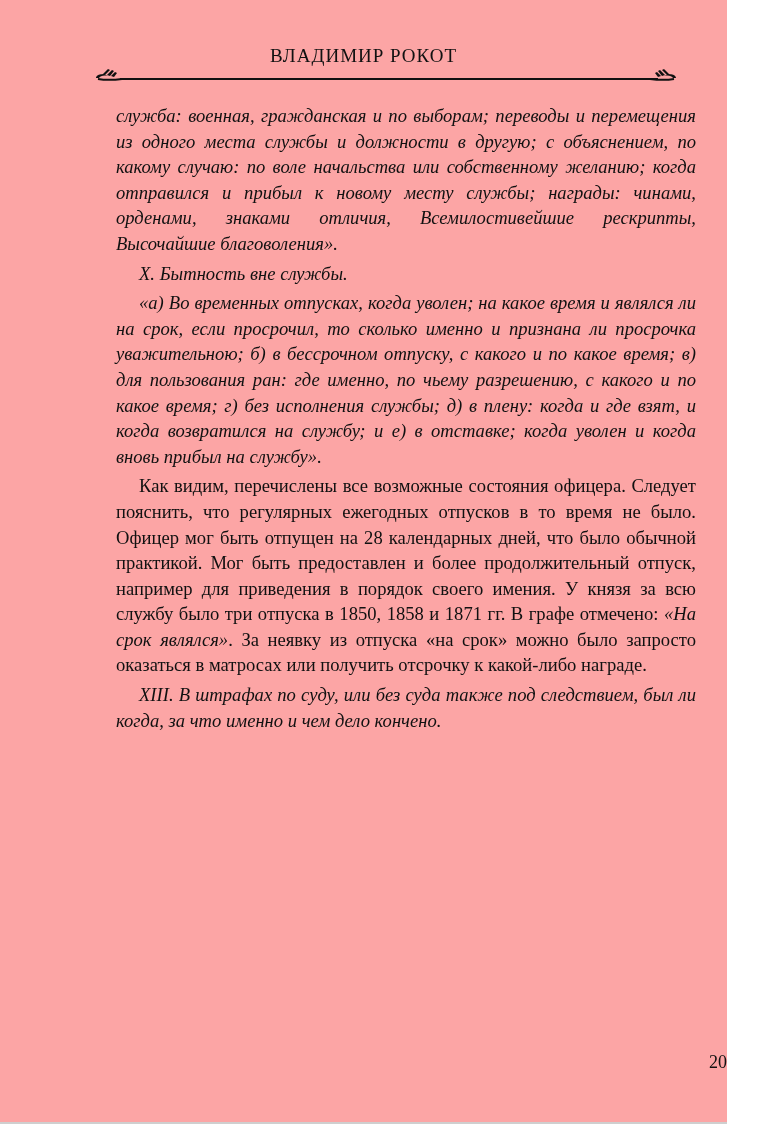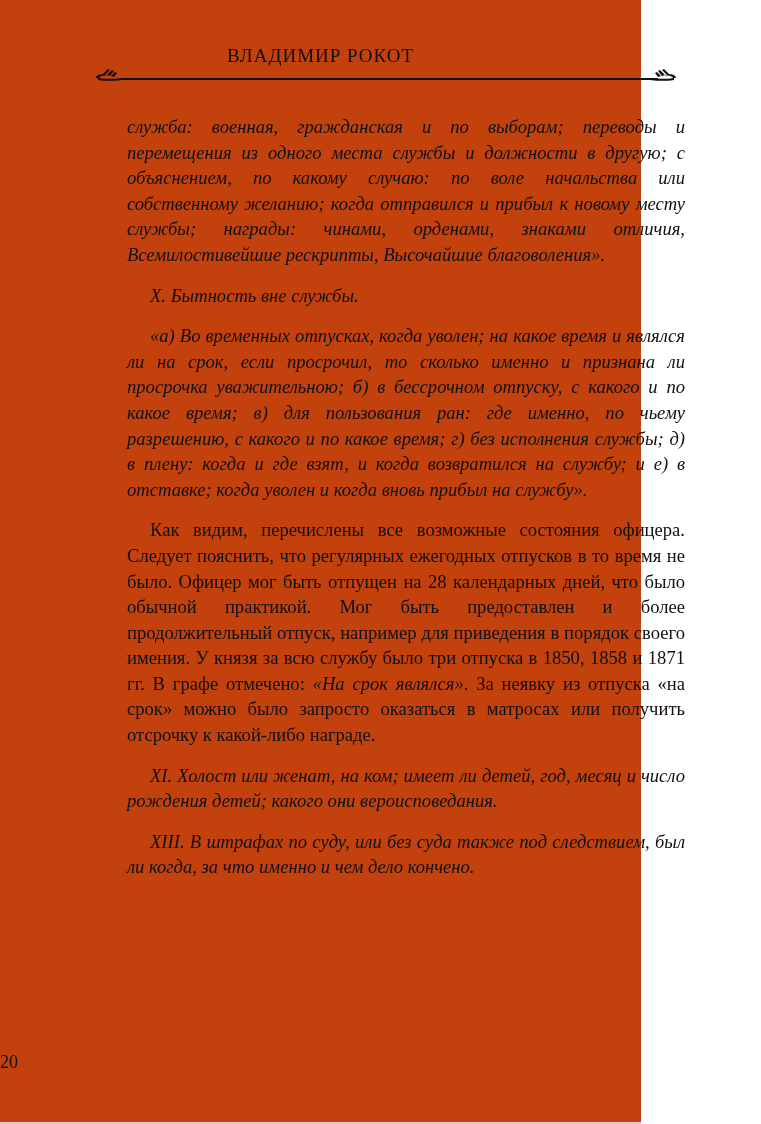--- a/index.html
+++ b/index.html
@@ -1,41 +1,41 @@
 <!DOCTYPE html>
 <html><head>
   <meta charset="utf-8">
   <style>
     html, body { margin: 0; padding: 0; background: #ffffff; }
     body { width: 761px; height: 1124px; position: relative; overflow: hidden; }
     .page {
-      position: absolute; left: 0; top: 0; width: 641px; height: 1124px;
-      background: #c2410c; color: #111111;
+      position: absolute; left: 0; top: 0; width: 727px; height: 1124px;
+      background: #fca5a5; color: #111111;
     }
     .running-head {
       position: absolute; left: 0; right: 0; top: 45px; text-align: center;
       font-family: "Liberation Serif", serif; font-size: 19px; letter-spacing: 1px;
       color: #111;
     }
     .rule {
       position: absolute; left: 120px; width: 538px; top: 78px; height: 2px; background: #111;
     }
     .orn { position: absolute; top: 66px; }
     .orn-left { left: 94px; }
     .orn-right { left: 648px; }
     .text {
       position: absolute; left: 112px; width: 588px; top: 99px;
       font-family: "Liberation Serif", serif; font-size: 18.6px; line-height: 25.6px;
       text-align: justify; color: #111;
     }
-    .text p { margin: 15px; text-indent: 0; }
+    .text p { margin: 4px; text-indent: 0; }
     .text p.indent { text-indent: 23px; }
     .it { font-style: italic; }
     .folio {
-      position: absolute; left: 0; right: 0; top: 1052px; text-align: left;
+      position: absolute; left: 0; right: 0; top: 1052px; text-align: right;
       font-family: "Liberation Serif", serif; font-size: 18px; color: #111;
     }
     .bottom-edge {
       position: absolute; left: 0; right: 0; bottom: 0; height: 2px; background: #cfcfcf;
     }
   </style>
 </head>
 <body>
 
 <div class="page">
@@ -57,19 +57,18 @@
       <path d="M17 10 L21 6 L23 7 L20 11 Z" fill="#111"></path>
       <path d="M4 13 C10 14, 20 14, 28 13" stroke="#111" stroke-width="2" fill="none"></path>
     </g>
   </svg>
 
   <div class="text">
     <p class="it">служба: военная, гражданская и по выборам; переводы и перемещения из одного места службы и должности в другую; с объяснением, по какому случаю: по воле начальства или собственному желанию; когда отправился и прибыл к новому месту службы; награды: чинами, орденами, знаками отличия, Всемилостивейшие рескрипты, Высочайшие благоволения».</p>
     <p class="it indent">X. Бытность вне службы.</p>
     <p class="it indent">«а) Во временных отпусках, когда уволен; на какое время и являлся ли на срок, если просрочил, то сколько именно и признана ли просрочка уважительною; б) в бессрочном отпуску, с какого и по какое время; в) для пользования ран: где именно, по чьему разрешению, с какого и по какое время; г) без исполнения службы; д) в плену: когда и где взят, и когда возвратился на службу; и е) в отставке; когда уволен и когда вновь прибыл на службу».</p>
     <p class="indent"><span>Как видим, перечислены все возможные состояния офицера. Следует пояснить, что регулярных ежегодных отпусков в то время не было. Офицер мог быть отпущен на 28 календарных дней, что было обычной практикой. Мог быть предоставлен и более продолжительный отпуск, например для приведения в порядок своего имения. У князя за всю службу было три отпуска в 1850, 1858 и 1871 гг. В графе отмечено: </span><span class="it">«На срок являлся»</span><span>. За неявку из отпуска «на срок» можно было запросто оказаться в матросах или получить отсрочку к какой-либо награде.</span></p>
-    <p class="it indent">XI. Холост или женат, на ком; имеет ли детей, год, месяц и число рождения детей; какого они вероисповедания.</p>
     <p class="it indent">XIII. В штрафах по суду, или без суда также под следствием, был ли когда, за что именно и чем дело кончено.</p>
   </div>
 
   <div class="folio">20</div>
   <div class="bottom-edge"></div>
 </div>
 
 </body></html>

